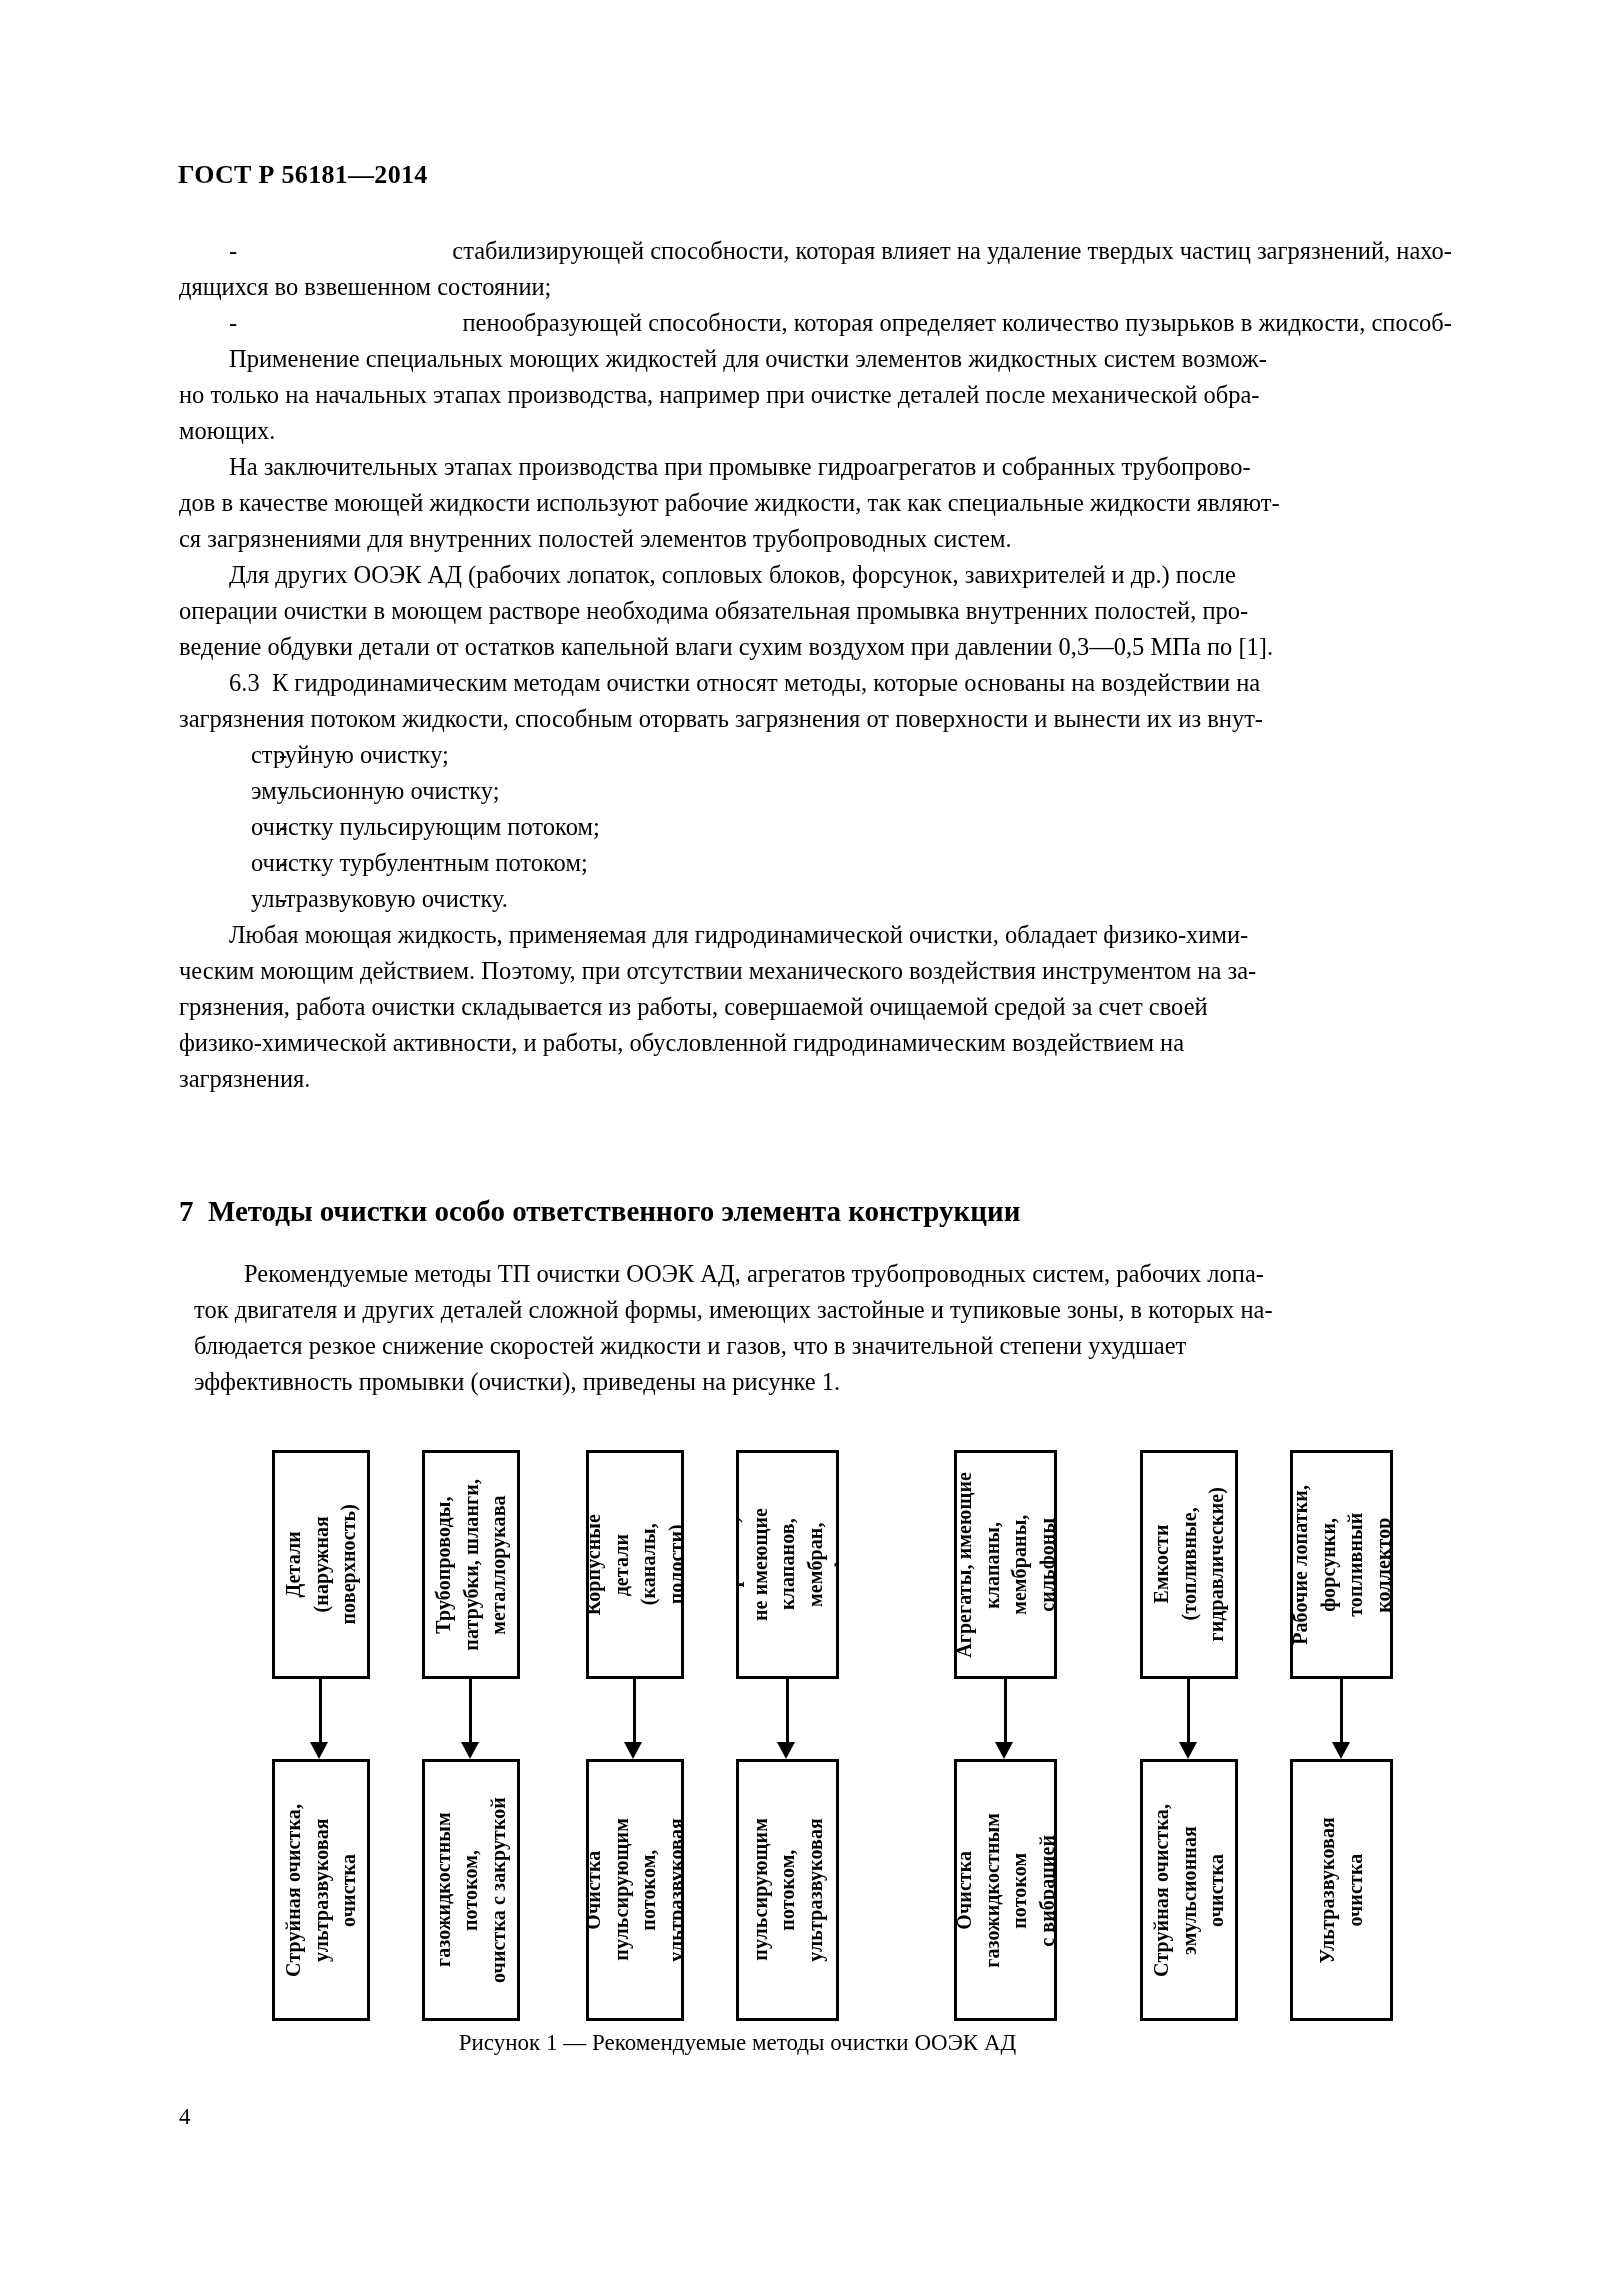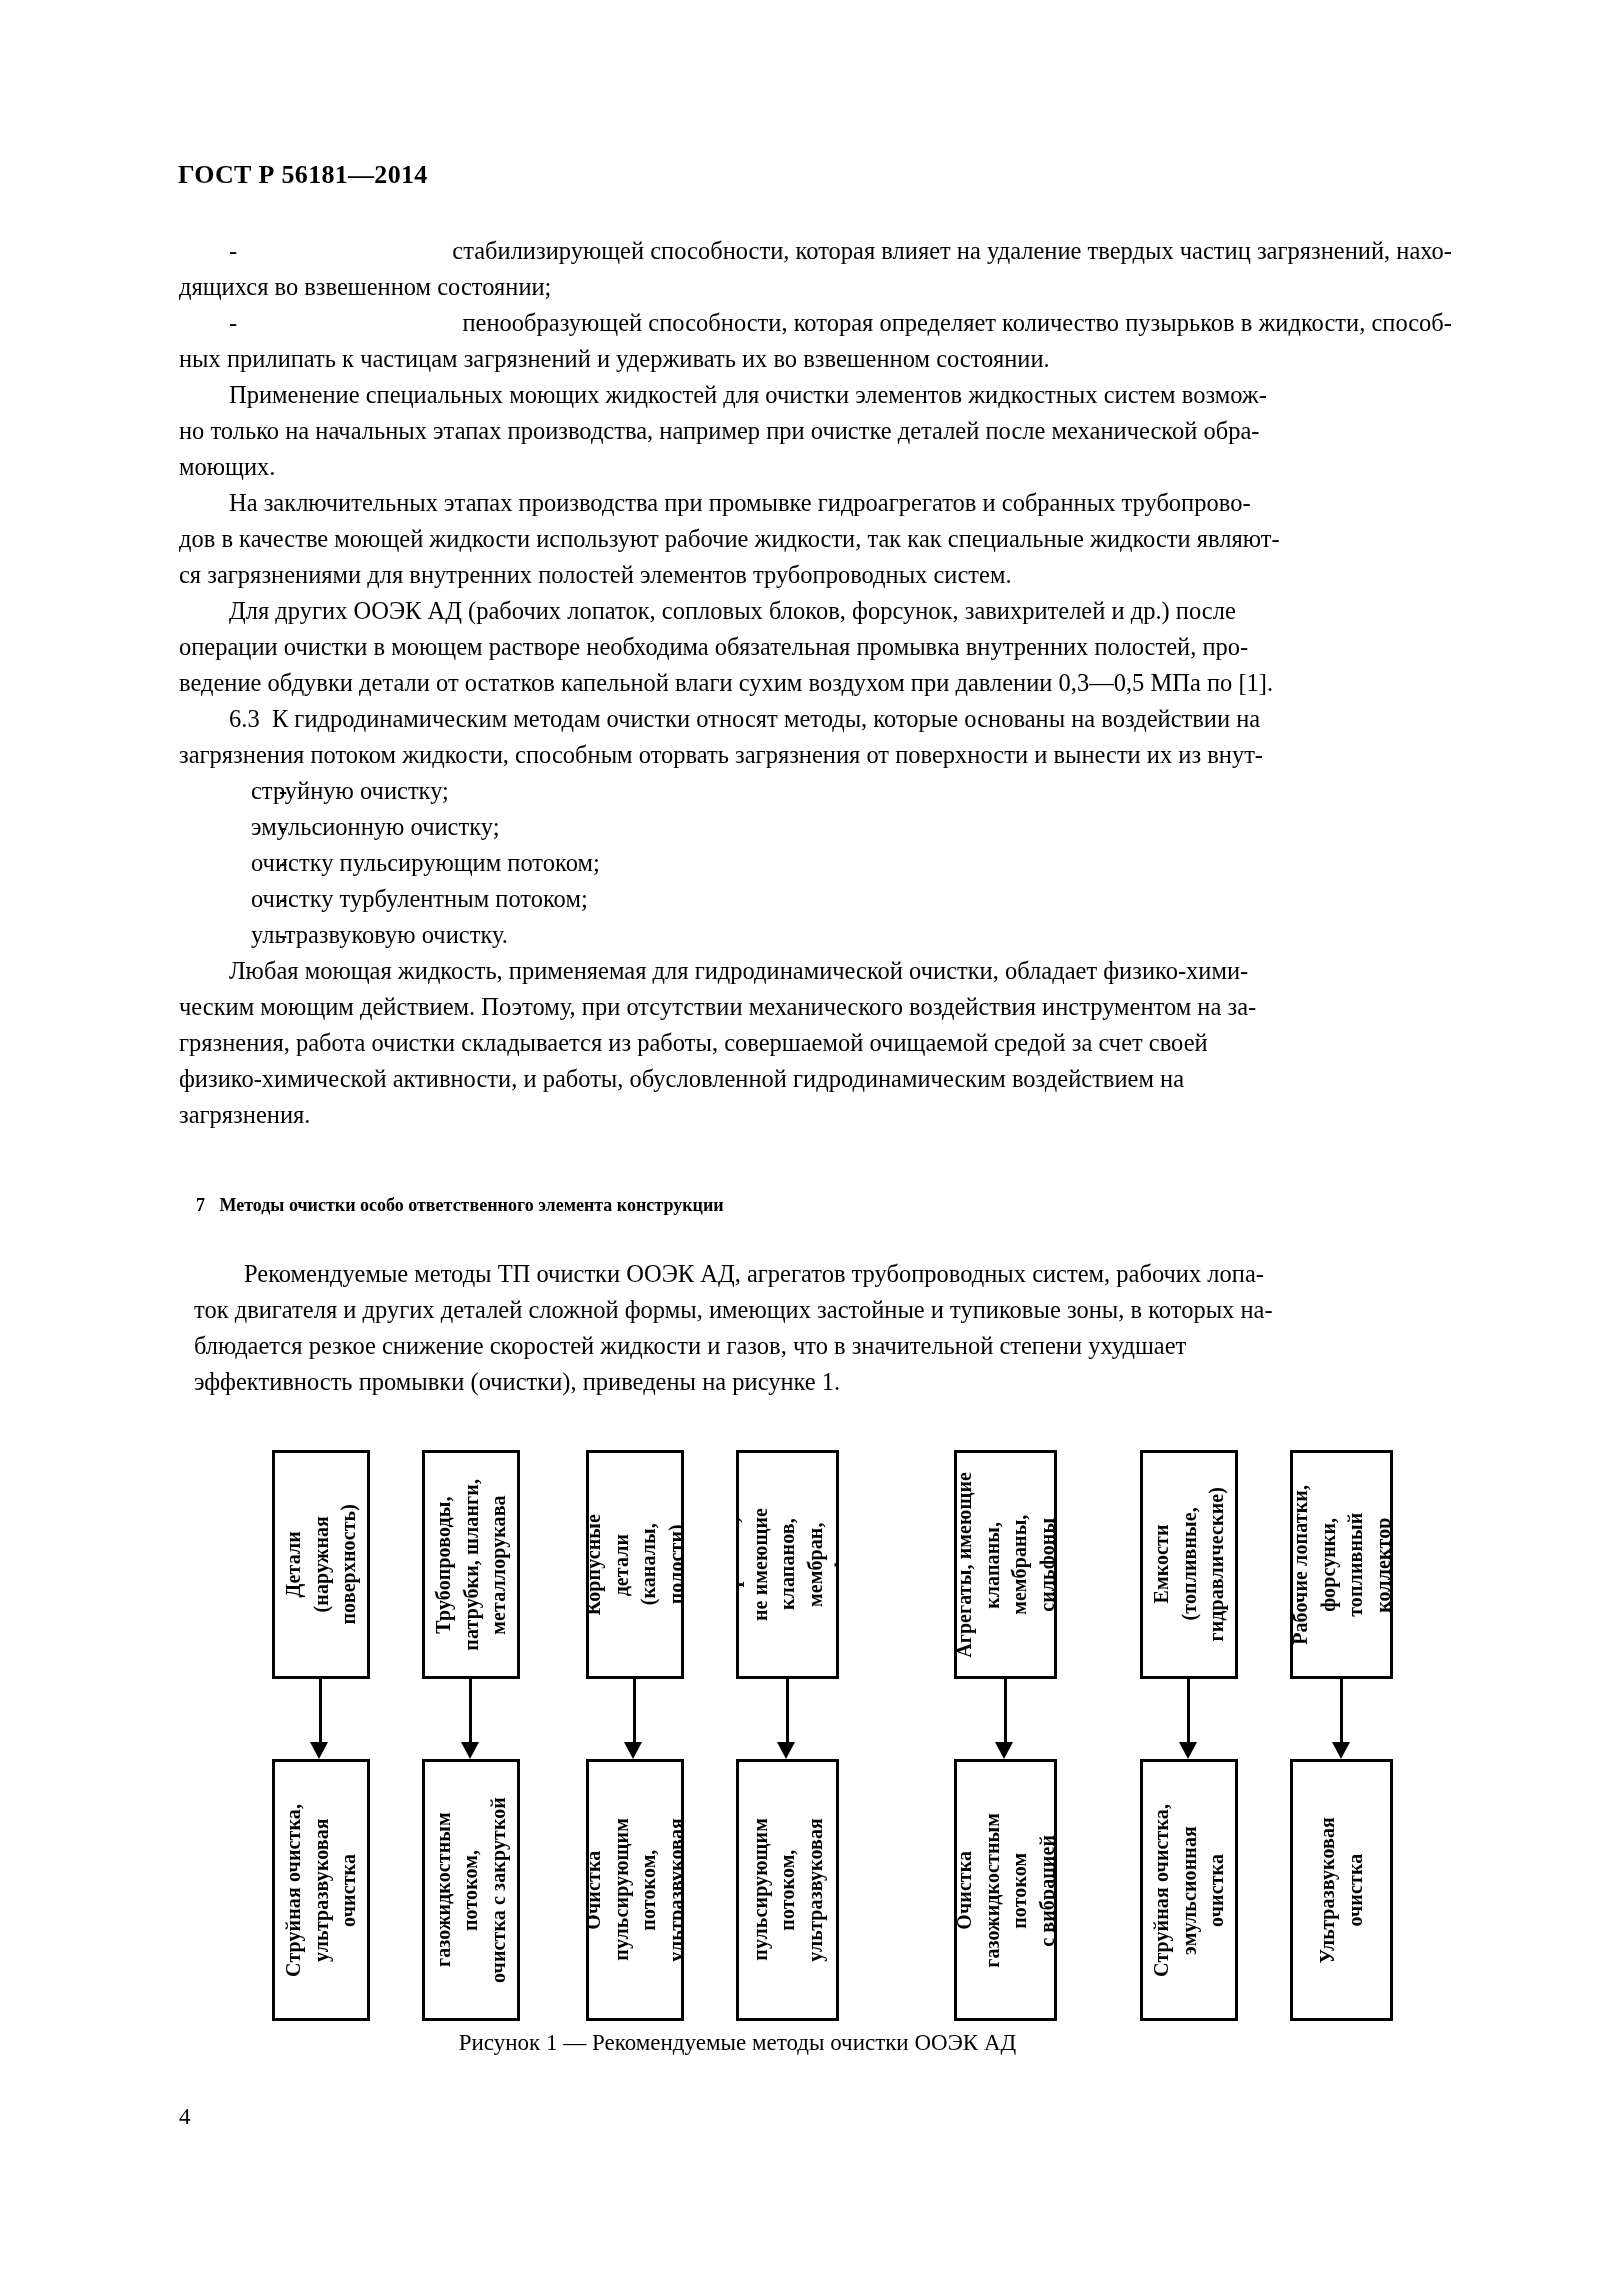--- a/index.html
+++ b/index.html
@@ -59,23 +59,23 @@
   .jline.spread {
     display: flex;
     justify-content: space-between;
     white-space: nowrap;
   }
   .jline.spread.indented { padding-left: 50px; }
 
   
   .section-head {
     position: absolute;
-    left: 196px;
+    left: 179px;
     top: 1195px;
-    font-size: 18px;
+    font-size: 29px;
     font-weight: bold;
     white-space: nowrap;
   }
   .section-head .num { margin-right: 14.4px; }
 
   
   .after-head {
     position: absolute;
     left: 194px;
     top: 1256px;
@@ -159,21 +159,20 @@
           <span>стабилизирующей способности, которая влияет на удаление твердых частиц загрязнений, нахо-</span>
         </span>
       <span class="jline">дящихся во взвешенном состоянии;</span>
     </div>
 
     <div class="para">
       <span class="jline spread indented">
           <span>-</span>
           <span>пенообразующей способности, которая определяет количество пузырьков в жидкости, способ-</span>
         </span>
-      <span class="jline">ных прилипать к частицам загрязнений и удерживать их во взвешенном состоянии.</span>
     </div>
 
     <div class="para">
       <span class="jline spread" style="padding-left:50px">
           <span>Применение специальных моющих жидкостей для очистки элементов жидкостных систем возмож-</span>
         </span>
       <span class="jline">но только на начальных этапах производства, например при очистке деталей после механической обра-</span>
       <span class="jline">моющих.</span>
     </div>
 

